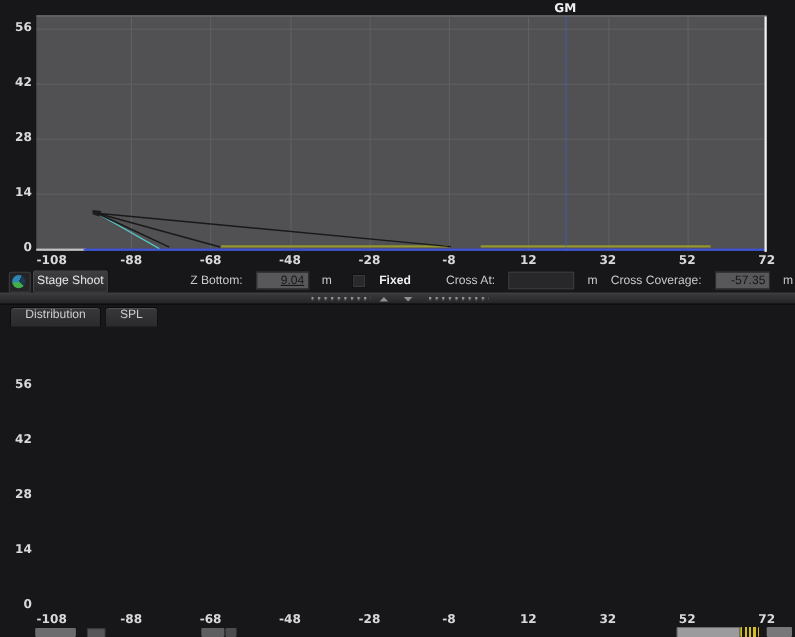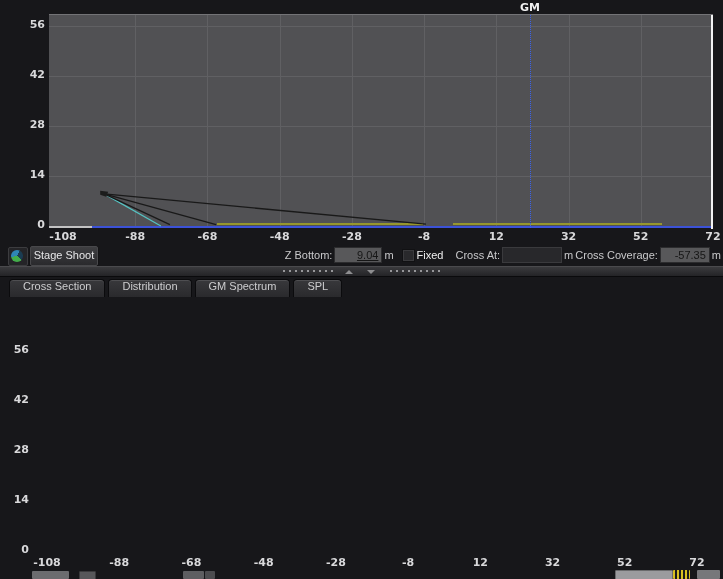--- a/index.html
+++ b/index.html
@@ -17,28 +17,28 @@
   
   .toolbar{position:absolute;left:0;top:246px;width:723px;height:20px;}
   .tool-icon-btn{position:absolute;left:8px;top:1px;width:18px;height:17px;background:#242427;
                  border:1px solid #3c3c3f;border-radius:2px;}
   .globe-icon{position:absolute;left:2px;top:2px;width:12px;height:12px;border-radius:50%;
               background:conic-gradient(from 130deg,#43ad4a 0 130deg,#2f86b5 130deg 255deg,#1a3c52 255deg 360deg);}
   .autoshoot{position:absolute;left:30px;top:0;width:66px;height:18px;border:1px solid #48484b;
              border-radius:2px;background:linear-gradient(#3e3e41,#2a2a2d);color:#e6e6e8;
              font:11px "Liberation Sans",sans-serif;text-align:center;line-height:17px;
              box-shadow:0 1px 2px rgba(0,0,0,.6);}
-  .tb-right{position:absolute;right:2px;top:0;height:18px;display:flex;align-items:center;gap:2px;
+  .tb-right{position:absolute;right:2px;top:0;height:18px;display:flex;align-items:center;gap:12px;
             font:11px "Liberation Sans",sans-serif;color:#c9c9cb;white-space:nowrap;}
   .field{height:14px;background:#58585a;border:1px solid #2c2c2e;color:#161616;
          font:11px "Liberation Sans",sans-serif;text-align:right;padding:0 3px;line-height:14px;}
   .field-dark{background:#28282b;border:1px solid #3a3a3d;color:#cfcfcf;}
   .chk{width:11px;height:11px;background:#29292c;border:1px solid #111113;
        box-shadow:inset 0 0 0 1px #3a3a3d;margin-left:6px;}
-  .lbl-bold{font-weight:normal;color:#efefef;}
+  .lbl-bold{font-weight:bold;color:#efefef;}
   .sp{width:8px;}
   
   .splitter{position:absolute;left:0;top:266px;width:723px;height:11px;box-sizing:border-box;
             background:linear-gradient(#3a3a3d,#242427);border-top:1px solid #4a4a4d;
             border-bottom:1px solid #0a0a0c;}
   .dots{position:absolute;top:3px;width:54px;height:3px;
         background-image:radial-gradient(circle 1px at 1px 1px,#97979a 0 1px,transparent 1.4px);
         background-size:6px 3px;background-repeat:repeat-x;}
   .arr-up{position:absolute;top:3px;width:0;height:0;border-left:4px solid transparent;
           border-right:4px solid transparent;border-bottom:4px solid #8e8e90;}
@@ -53,21 +53,21 @@
        font:11px "Liberation Sans",sans-serif;box-shadow:inset 0 1px 0 #4e4e51;}
   .tab.active{height:20px;line-height:19px;background:linear-gradient(#4c4c4f,#38383b);
               color:#f0f0f0;box-shadow:inset 0 1px 0 #8e8e90;}
   .ctl{position:absolute;border-radius:1px;}
 </style>
 </head>
 <body>
 
 <div class="screen">
 
-  <div class="abs" style="left:16px;top:0;width:686px;height:246px;">
+  <div class="abs" style="left:0;top:0;width:686px;height:246px;">
     <div class="plot-top" id="plot-top">
       <svg id="fan-svg" width="664" height="214" style="position:absolute;left:0;top:0;z-index:4;">
           <line x1="55.16654000000002" y1="178.85739999999998" x2="111.86080999999997" y2="211" stroke="#55c3c3" stroke-width="1.2"></line>
           <line x1="55.16654000000002" y1="178.85739999999998" x2="120.88855999999998" y2="209.57144" stroke="#191919" stroke-width="1.3"></line>
           <line x1="55.16654000000002" y1="178.85739999999998" x2="167.11064000000002" y2="209.57144" stroke="#191919" stroke-width="1.3"></line>
           <line x1="55.16654000000002" y1="178.85739999999998" x2="376.91555" y2="209.2143" stroke="#191919" stroke-width="1.3"></line>
           <polygon points="51.16654000000002,175.85739999999998 59.16654000000002,176.85739999999998 57.16654000000002,181.85739999999998 51.16654000000002,179.85739999999998" fill="#1c1c1c"></polygon>
         </svg>
       <div class="wb-right-top"></div>
     <div class="abs" style="left: 86.222px; top: 0px; bottom: 0px; width: 1px; background: rgb(96, 96, 99);"></div>
@@ -128,23 +128,21 @@
   </div>
 
   <div class="splitter">
     <div class="dots" style="left:283px;"></div>
     <div class="arr-up" style="left:345px;"></div>
     <div class="arr-down" style="left:367px;"></div>
     <div class="dots" style="left:390px;"></div>
   </div>
 
   <div class="tabbar" id="tab-bar">
-      <div class="tab">Cross Section</div>
       <div class="tab">Distribution</div>
-      <div class="tab">GM Spectrum</div>
       <div class="tab">SPL</div>
     </div>
 
   <div class="abs" style="left:0;top:297px;width:723px;height:282px;">
 
     <div class="ctl" style="left:32px;top:274px;width:37px;height:8px;background:#6c6c6f;"></div>
     <div class="ctl" style="left:79px;top:274px;width:15px;height:8px;background:#57575a;border:1px solid #3a3a3c;"></div>
     <div class="ctl" style="left:183px;top:274px;width:21px;height:8px;background:#5e5e61;"></div>
     <div class="ctl" style="left:205px;top:274px;width:10px;height:8px;background:#4c4c4f;"></div>
     <div class="ctl" style="left:615px;top:273px;width:56px;height:9px;background:#9b9b9e;border:1px solid #6a6a6c;"></div>

